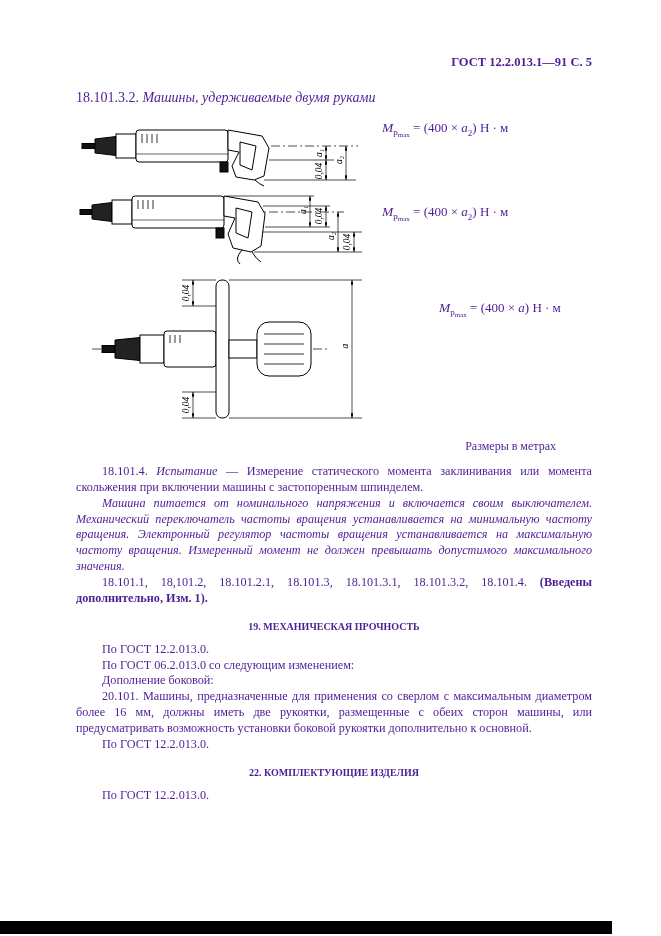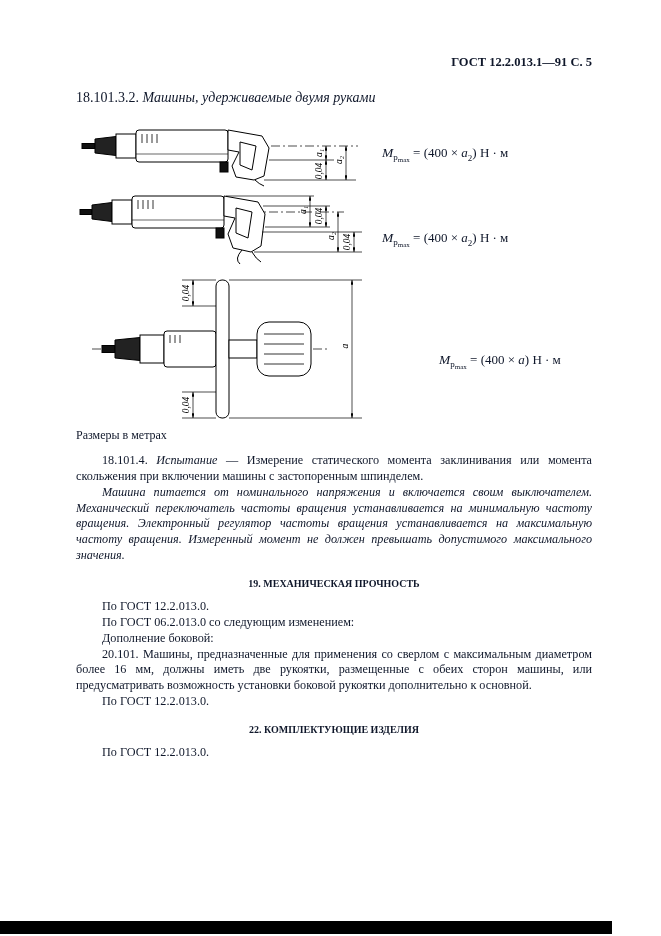--- a/index.html
+++ b/index.html
@@ -1,36 +1,36 @@
 <!DOCTYPE html>
 <html><head>
 <meta charset="utf-8">
 <style>
   * { margin:0; padding:0; box-sizing:border-box; }
   html,body { background:#fff; }
   .page {
     position:relative; width:612px; height:936px; background:#ffffff;
-    font-family:"Liberation Serif","DejaVu Serif",serif; color:#0f172a; overflow:hidden;text-decoration:underline;
+    font-family:"Liberation Serif","DejaVu Serif",serif; color:#4c1d95; overflow:hidden;text-decoration:underline;
   }
   .content { position:absolute; left:76px; top:55px; width:516px; }
   .doc-header { text-align:right; font-weight:bold; font-size:12.5px; }
   .section-label { margin-top:20px; font-size:14px; }
   .section-label .sl-title { font-style:italic; }
   .figures { margin-top:4px; }
-  .fig-row { display:flex; align-items:center; }
+  .fig-row { display:flex; align-items:flex-start; }
   .fig-row + .fig-row { margin-top:2px; }
   .fig-svg { flex:0 0 auto; }
   .fig-formula { margin-left:6px; font-size:13px; white-space:nowrap; }
   .pt1 { padding-top:10px; } .pt2 { padding-top:14px; } .pt3 { padding-top:24px;margin-left:23px; }
   .fvar { font-style:italic; font-size:13.5px; }
   .fsub { font-size:9px; position:relative; top:3px; }
   .fsubsub { font-size:7px; position:relative; top:2px; }
   .farg { font-style:italic; }
   .fargsub { font-size:9px; }
-  .caption { text-align:left; width:480px; font-size:12px; margin-top:6px; margin-bottom:10px; }
+  .caption { text-align:right; width:480px; font-size:12px; margin-top:17px; margin-bottom:10px; }
   .para { font-size:12.2px; line-height:1.3; text-align:justify; text-indent:26px; }
   .it { font-style:italic; }
   .bd { font-weight:bold; }
   .h-center { text-align:center; font-weight:bold; font-size:10px; margin:14px 0 10px 0; }
   .dimtxt text { font-family:"Liberation Serif","DejaVu Serif",serif; font-style:italic;
                  font-size:9.5px; fill:#000; text-anchor:middle; }
   .footer-bar { position:absolute; left:0; right:0; bottom:2px; height:13px; background:#000; }
 </style>
 </head>
 <body>
@@ -157,20 +157,21 @@
       </div>
 
     </div>
 
     <div class="caption">Размеры в метрах</div>
 
     <p class="para"><span>18.101.4. </span><span class="it">Испытание</span><span> — Измерение статического момента заклинивания или момента скольжения при включении машины с застопоренным шпинделем.</span></p>
 
     <p class="para it">Машина питается от номинального напряжения и включается своим выключателем. Механический переключатель частоты вращения устанавливается на минимальную частоту вращения. Электронный регулятор частоты вращения устанавливается на максимальную частоту вращения. Измеренный момент не должен превышать допустимого максимального значения.</p>
 
+    <p class="para"><span>18.101.1, 18,101.2, 18.101.2.1, 18.101.3, 18.101.3.1, 18.101.3.2, 18.101.4. </span><span class="bd">(Введены дополнительно, Изм. 1).</span></p>
 
     <h3 class="h-center">19. МЕХАНИЧЕСКАЯ ПРОЧНОСТЬ</h3>
     <p class="para">По ГОСТ 12.2.013.0.</p>
 
     <p class="para">По ГОСТ 06.2.013.0 со следующим изменением:</p>
     <p class="para">Дополнение боковой:</p>
     <p class="para">20.101. Машины, предназначенные для применения со сверлом с максимальным диаметром более 16 мм, должны иметь две рукоятки, размещенные с обеих сторон машины, или предусматривать возможность установки боковой рукоятки дополнительно к основной.</p>
 
     <p class="para">По ГОСТ 12.2.013.0.</p>
 

